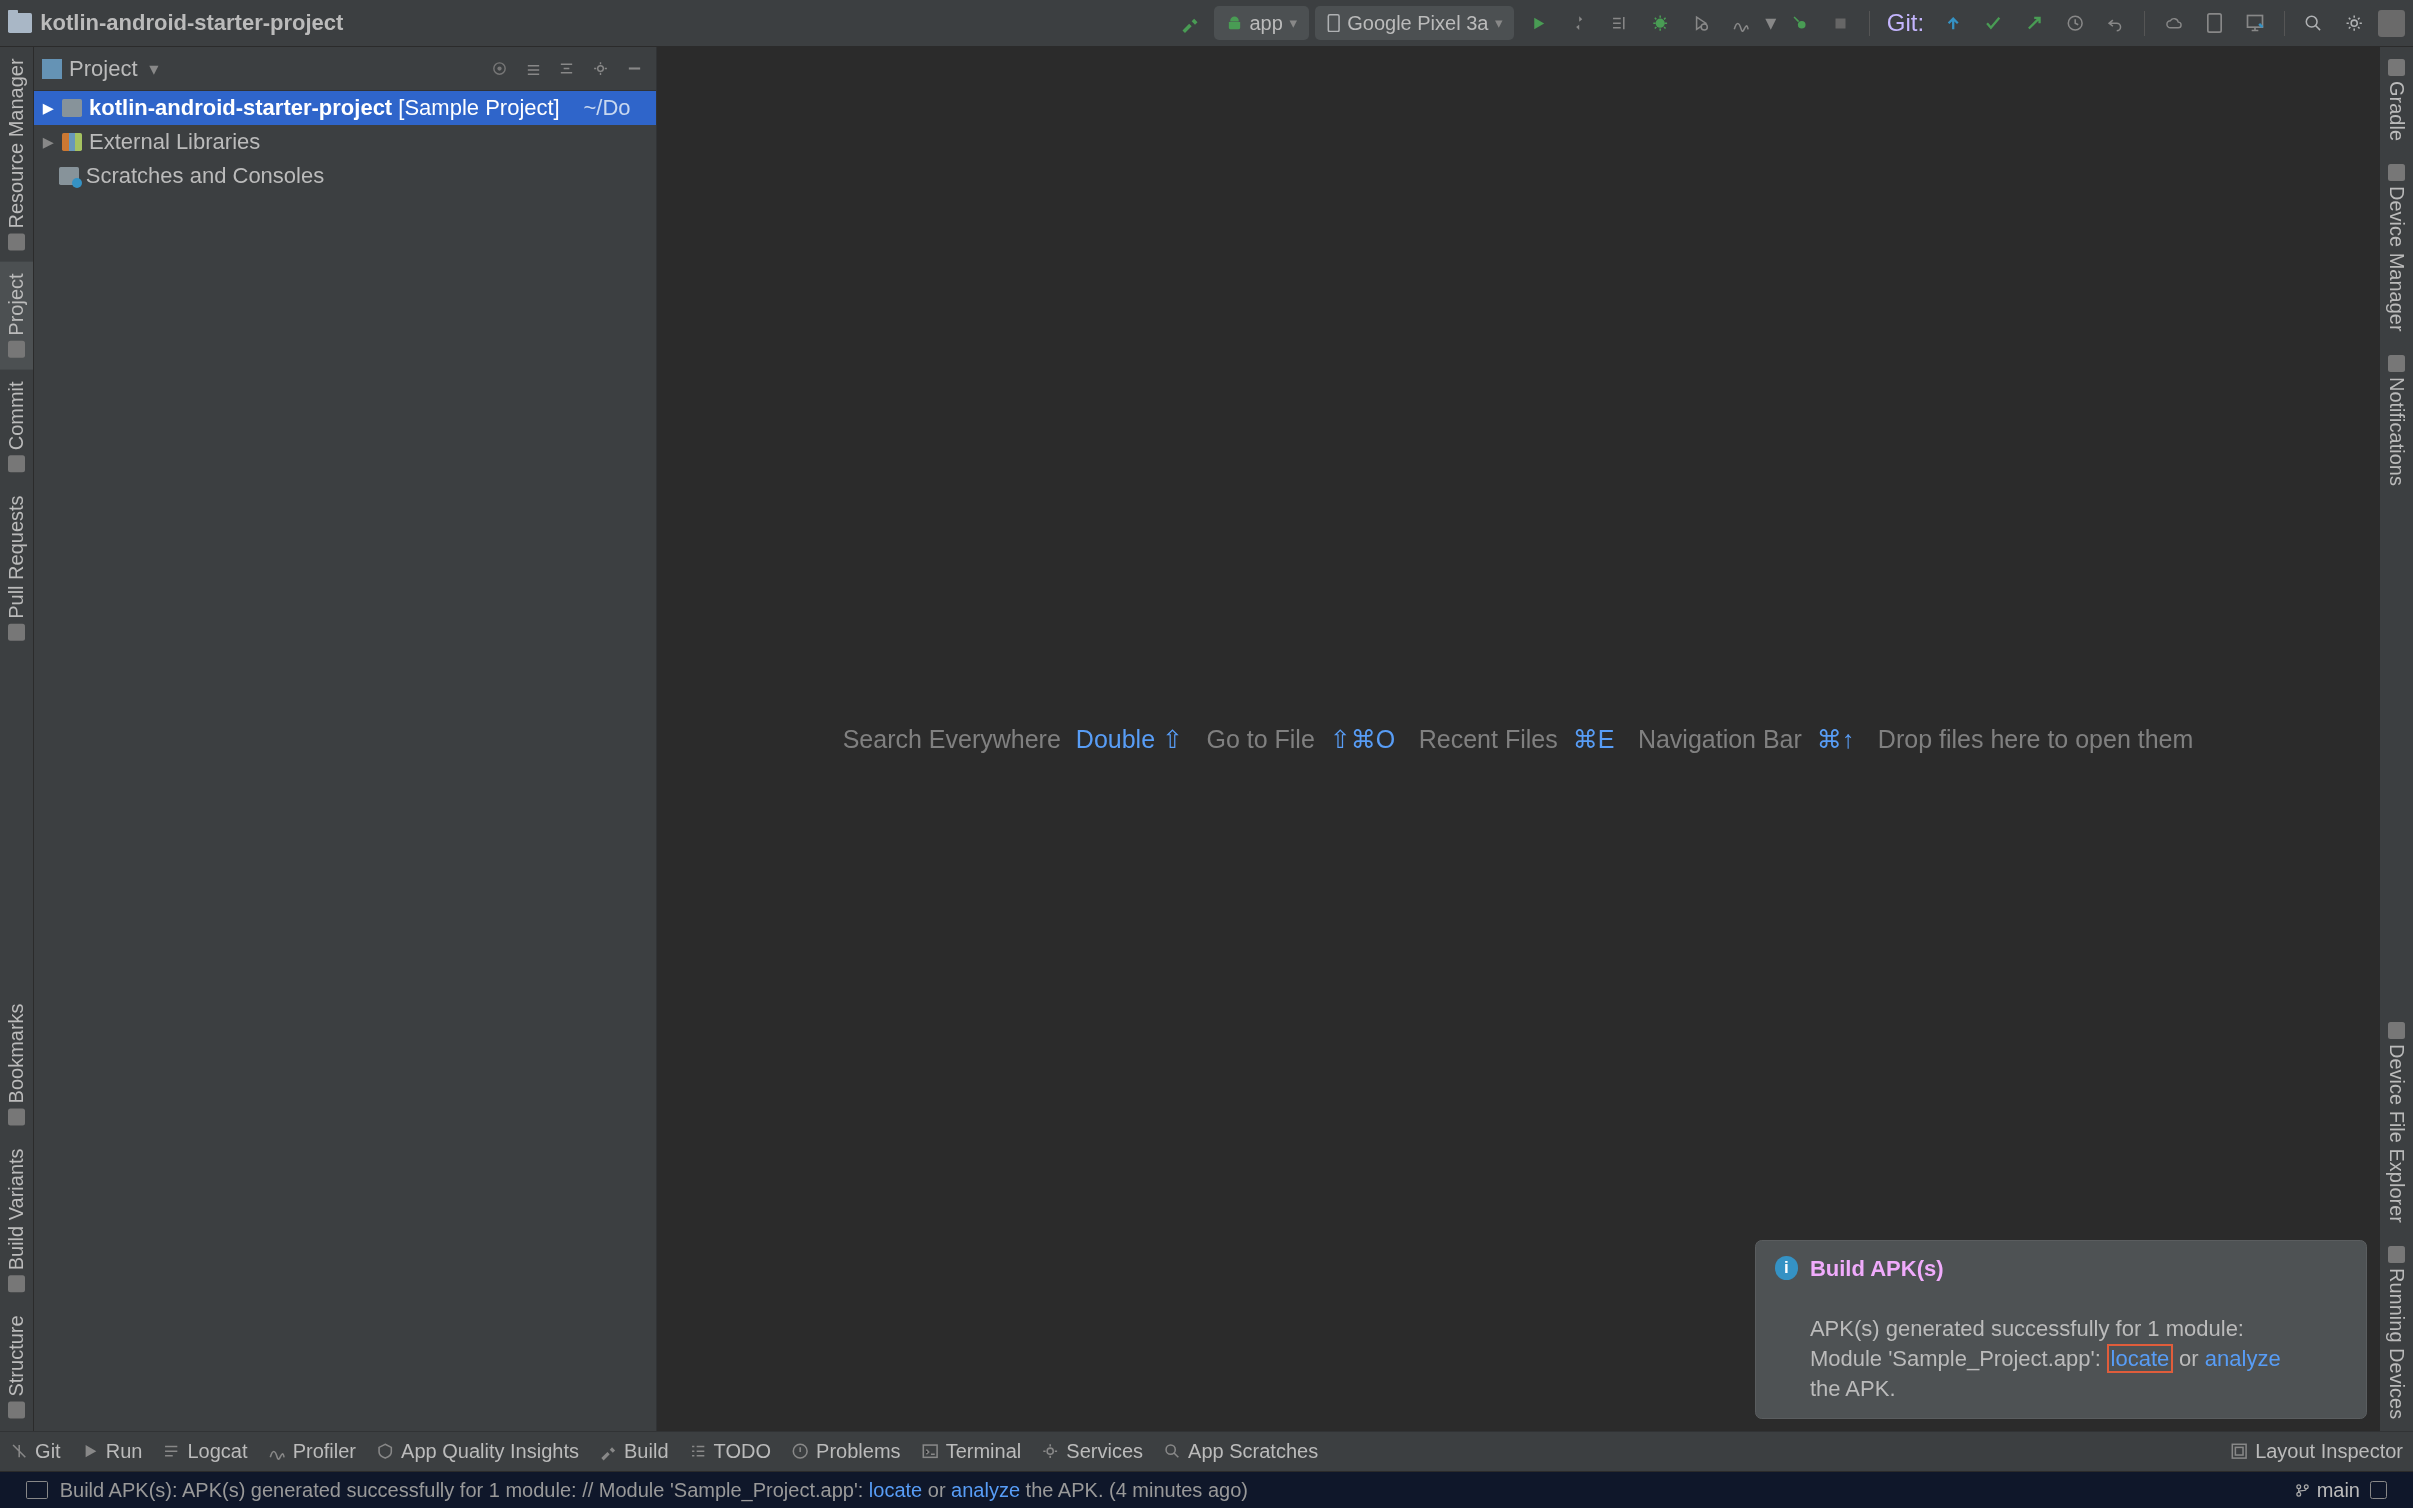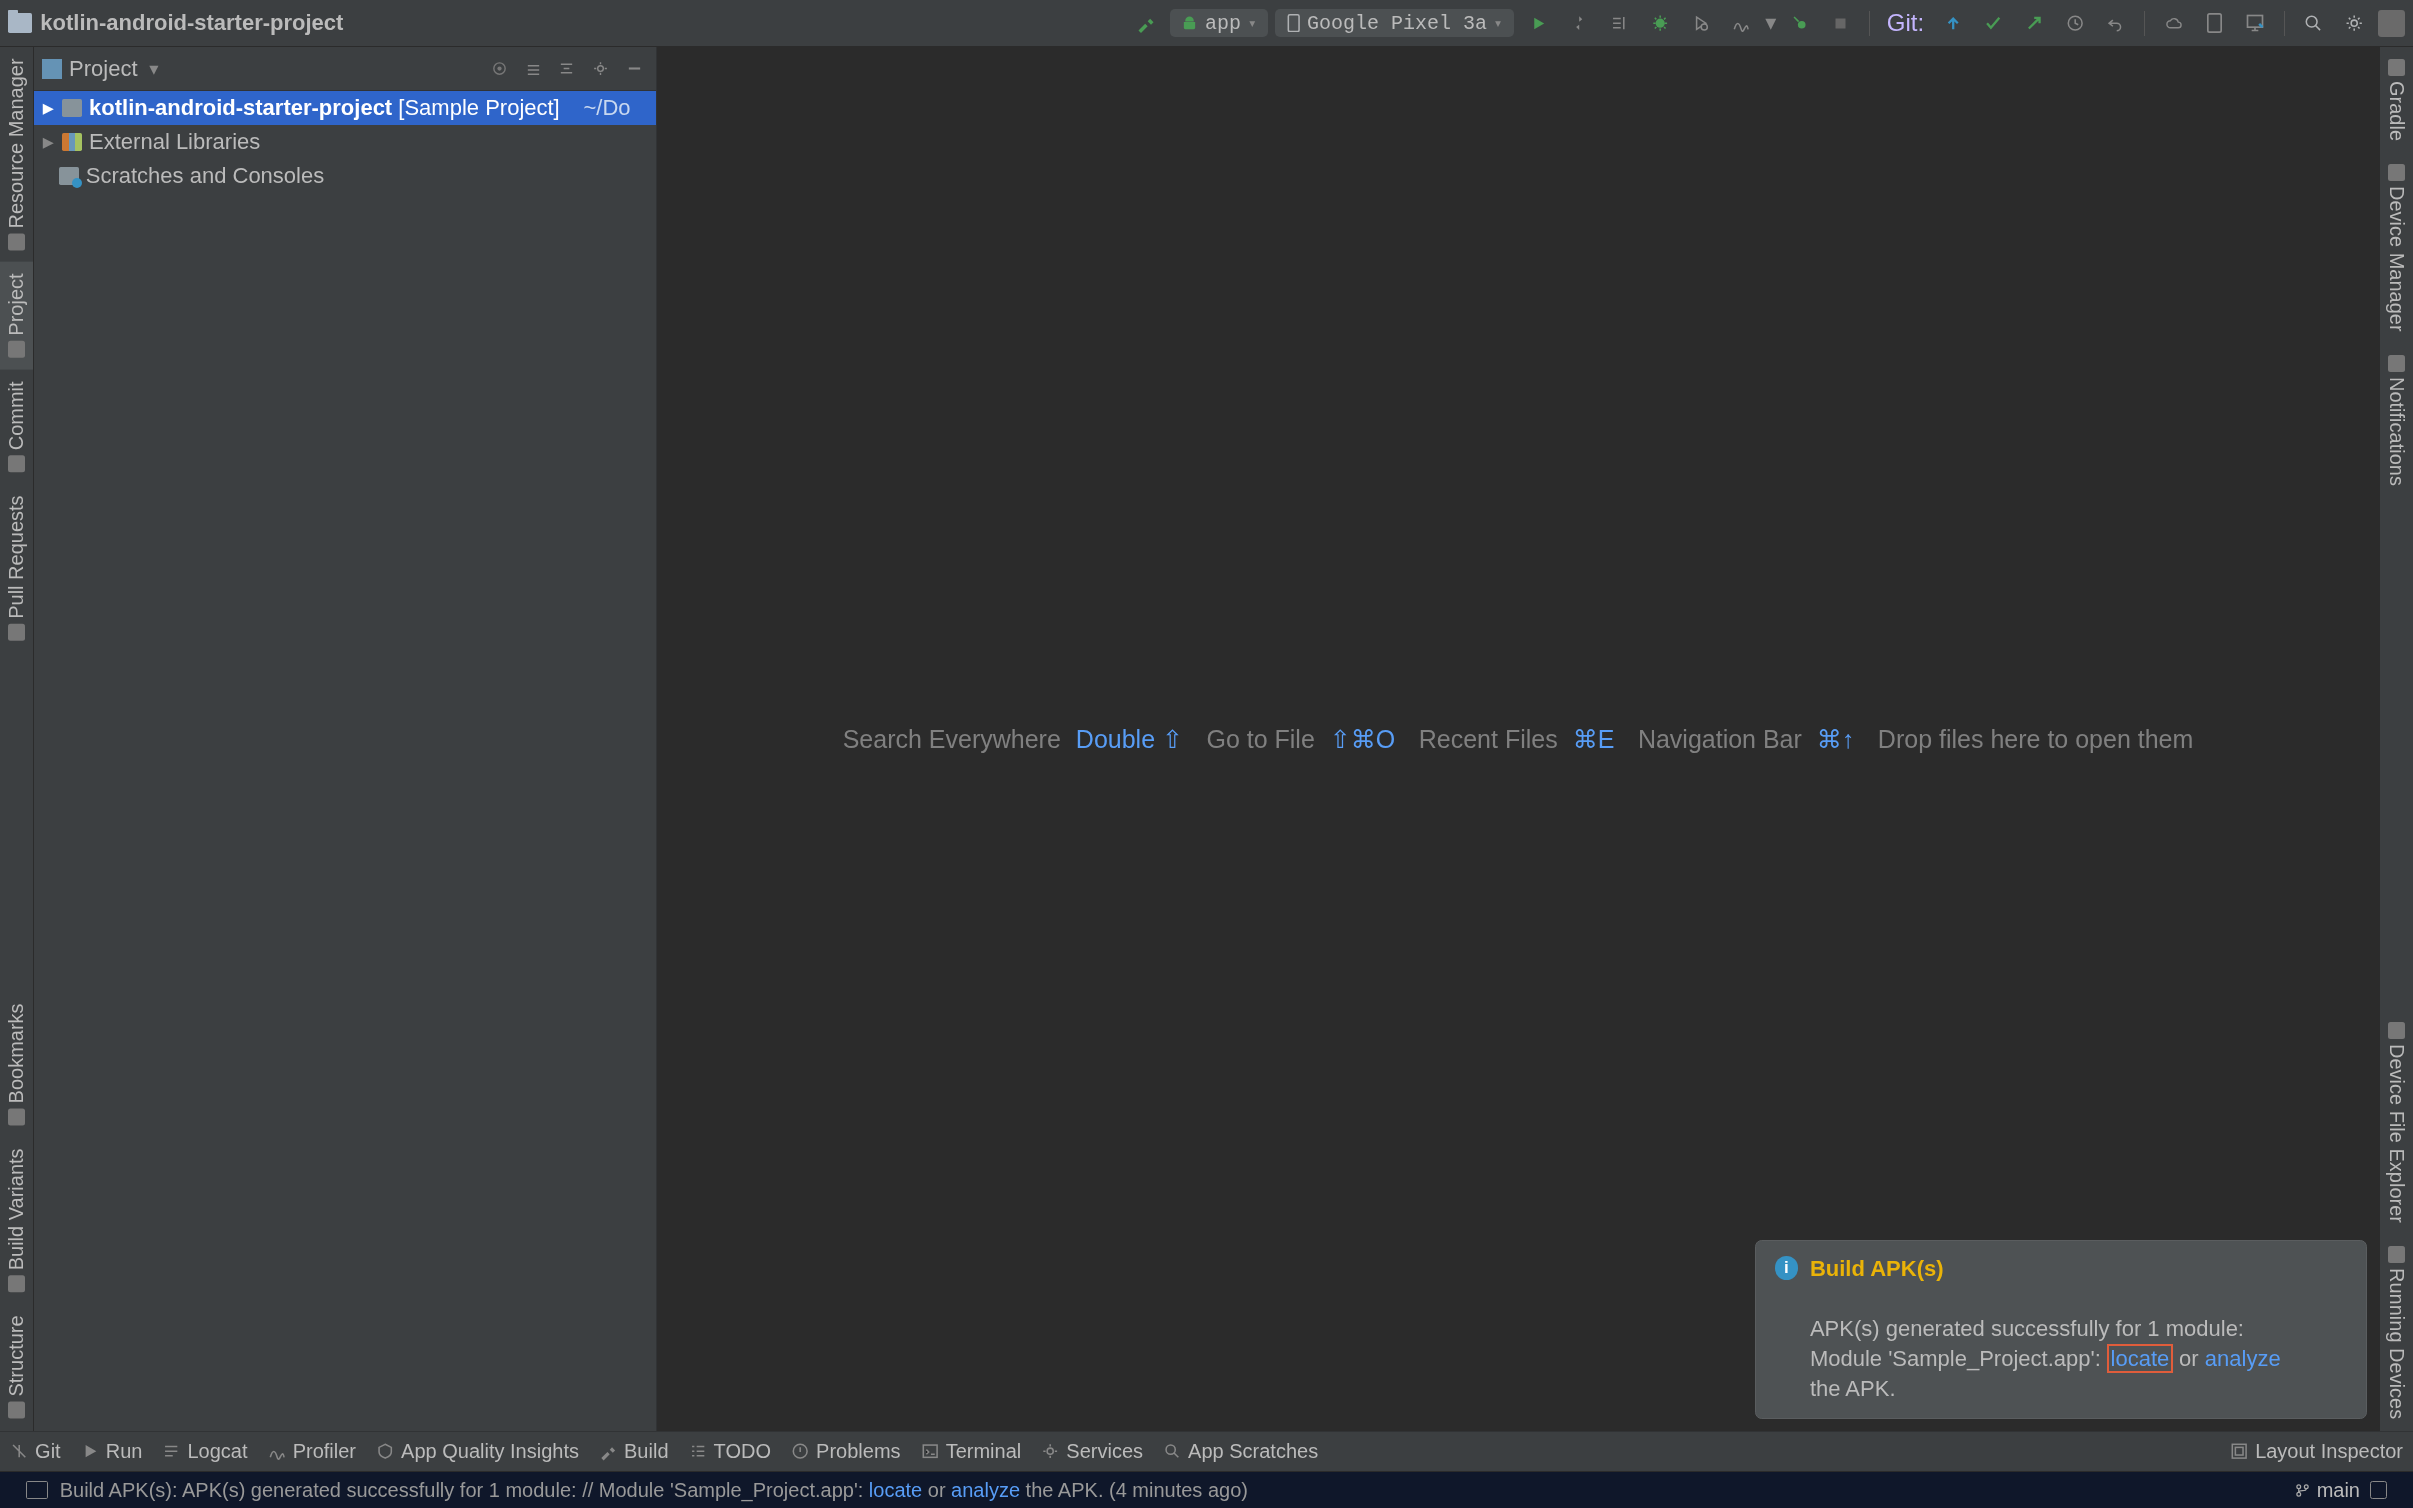--- a/index.html
+++ b/index.html
@@ -21,21 +21,21 @@
   padding: 0 8.4px;
   border-bottom: 0.8px solid #2B2B2B;
 }
 .top-left { display: flex; align-items: center; gap: 8.4px; flex: 0 0 auto;}
 .folder-icon { width: 23.5px; height: 20px; background: #A9B7C6; border-radius: 1.7px; display:inline-block; position:relative;}
 .folder-icon::before { content:''; position:absolute; top:-3.4px; left:0; width:10px; height:5px; background:#A9B7C6; border-radius:0.8px;}
 .top-title { color:#BBBBBB; font-size:22px; font-weight:600;}
 .top-spacer { flex: 1; }
 .top-right { display:flex; align-items:center; gap: 6.7px;}
 .tb-btn { width:34px; height:34px; display:flex; align-items:center; justify-content:center; border-radius:3.4px; color:#AFB1B3; cursor:pointer;}
-.pill { display:flex; align-items:center; gap:6.7px; background:#4C5052; border-radius:5px; padding:3.4px 11.7px; height:28px; color:#BBBBBB; font-size:20px;font-family:Liberation Mono, monospace;}
+.pill { display:flex; align-items:center; gap:6.7px; background:#4C5052; border-radius:5px; padding:3.4px 11.7px; height:34px; color:#BBBBBB; font-size:20px;}
 .pill .chev { font-size:15px; color:#888;}
 .tb-sep { width:0.8px; height:25px; background:#555; margin:0 5px;}
 .green { color:#499C54;}
 .blue { color:#3592C4;}
 .grey { color:#888;}
 .avatar { width:27px; height:27px; background:#6A6A6A; border-radius:3.4px;}
 .git-label { color:#c4b5fd; font-size:24px; padding:0 5px;}
 
 
 .main { flex:1; display:flex; min-height:0;}
@@ -97,21 +97,21 @@
   position:absolute; right:11.7px; bottom:11.7px;
   background:#4E5254; border:0.8px solid #5A5D5F; border-radius:6.7px;
   padding:15px 18.4px; width:612px; color:#BBBBBB; font-size:22px;
   display:flex; gap:11.7px;
 }
 .notification .info-icon {
   width:23.5px; height:23.5px; border-radius:50%; background:#3592C4; color:#fff;
   display:flex; align-items:center; justify-content:center; font-weight:bold; flex-shrink:0;
   font-size:17px;
 }
-.notification .title { font-weight:700; color:#eab308; margin-bottom:5px;}
+.notification .title { font-weight:700; color:#f0abfc; margin-bottom:5px;}
 .notification .body { line-height:1.35;margin-top:32px;}
 .link { color:#589DF6; cursor:pointer;}
 .link.boxed { border:2.5px solid #E05D3B; padding:0 1.7px;}
 
 
 .bottom-strip {
   height: 40px; background:#3C3F41; border-top:0.8px solid #313335;
   display:flex; align-items:center; gap:20px; padding:0 10px; font-size:20px;text-align:center;
 }
 .bs-item { display:flex; align-items:center; gap:6.7px; color:#BBBBBB; cursor:pointer;}

